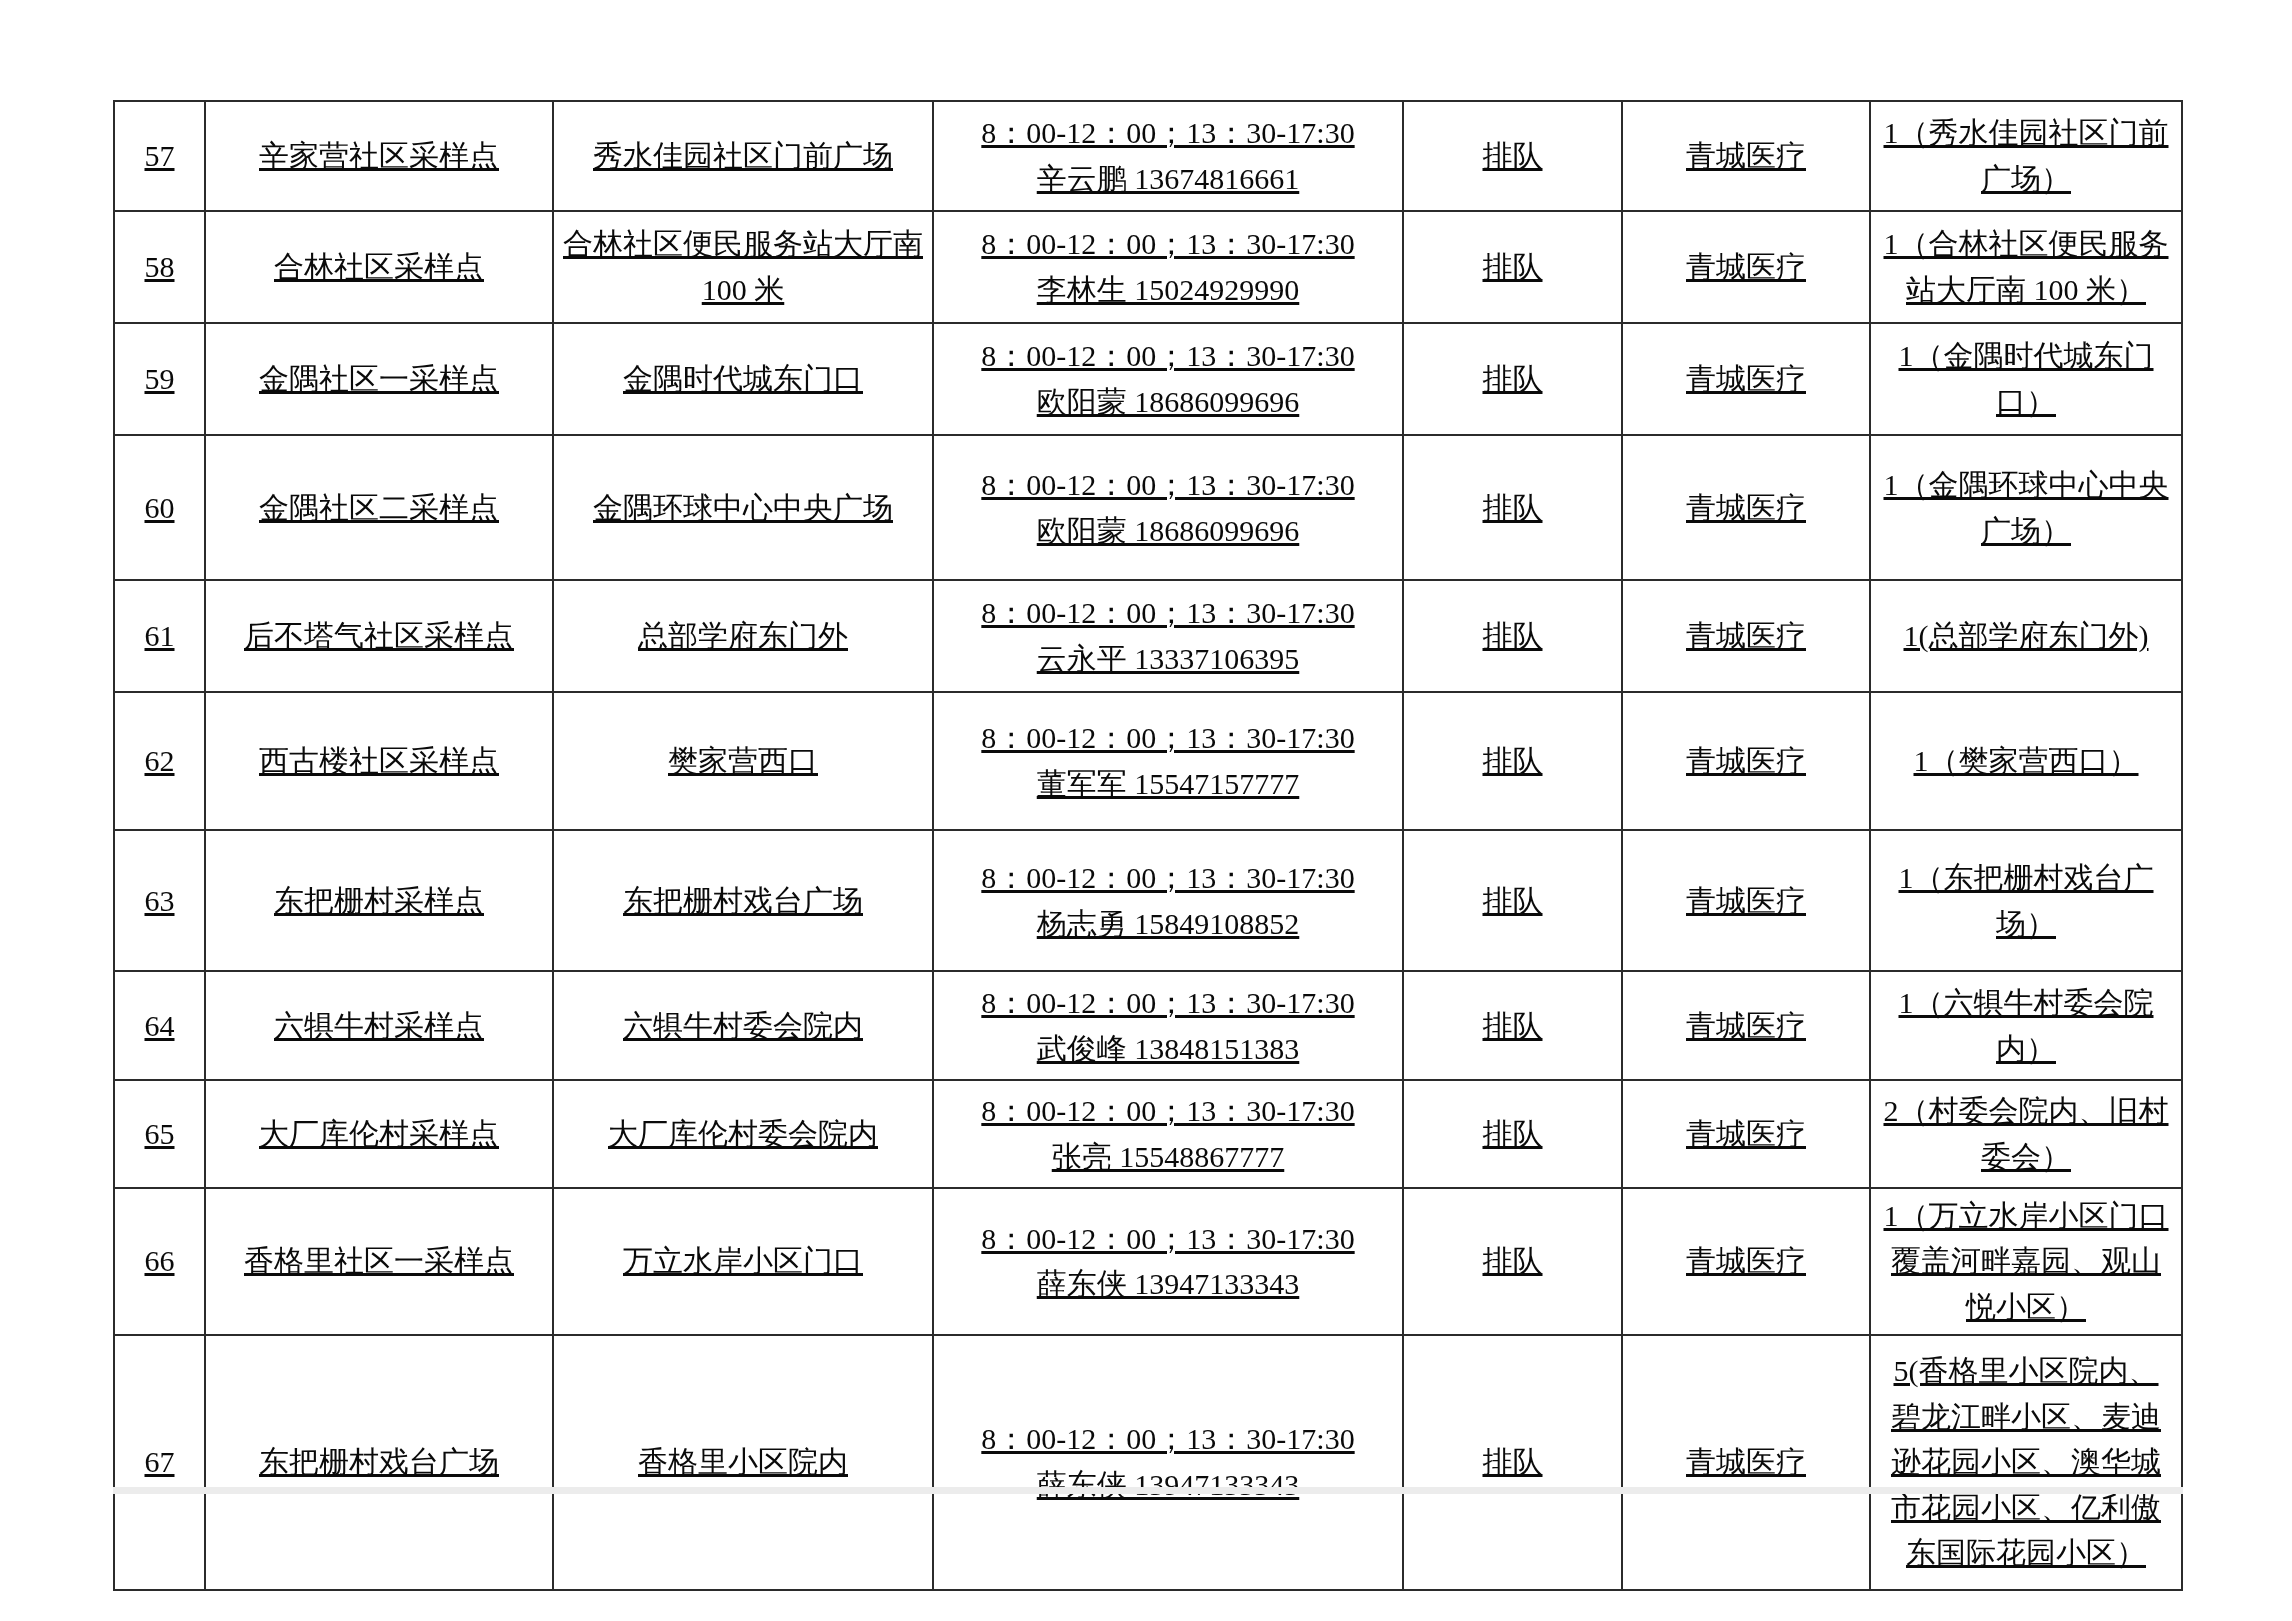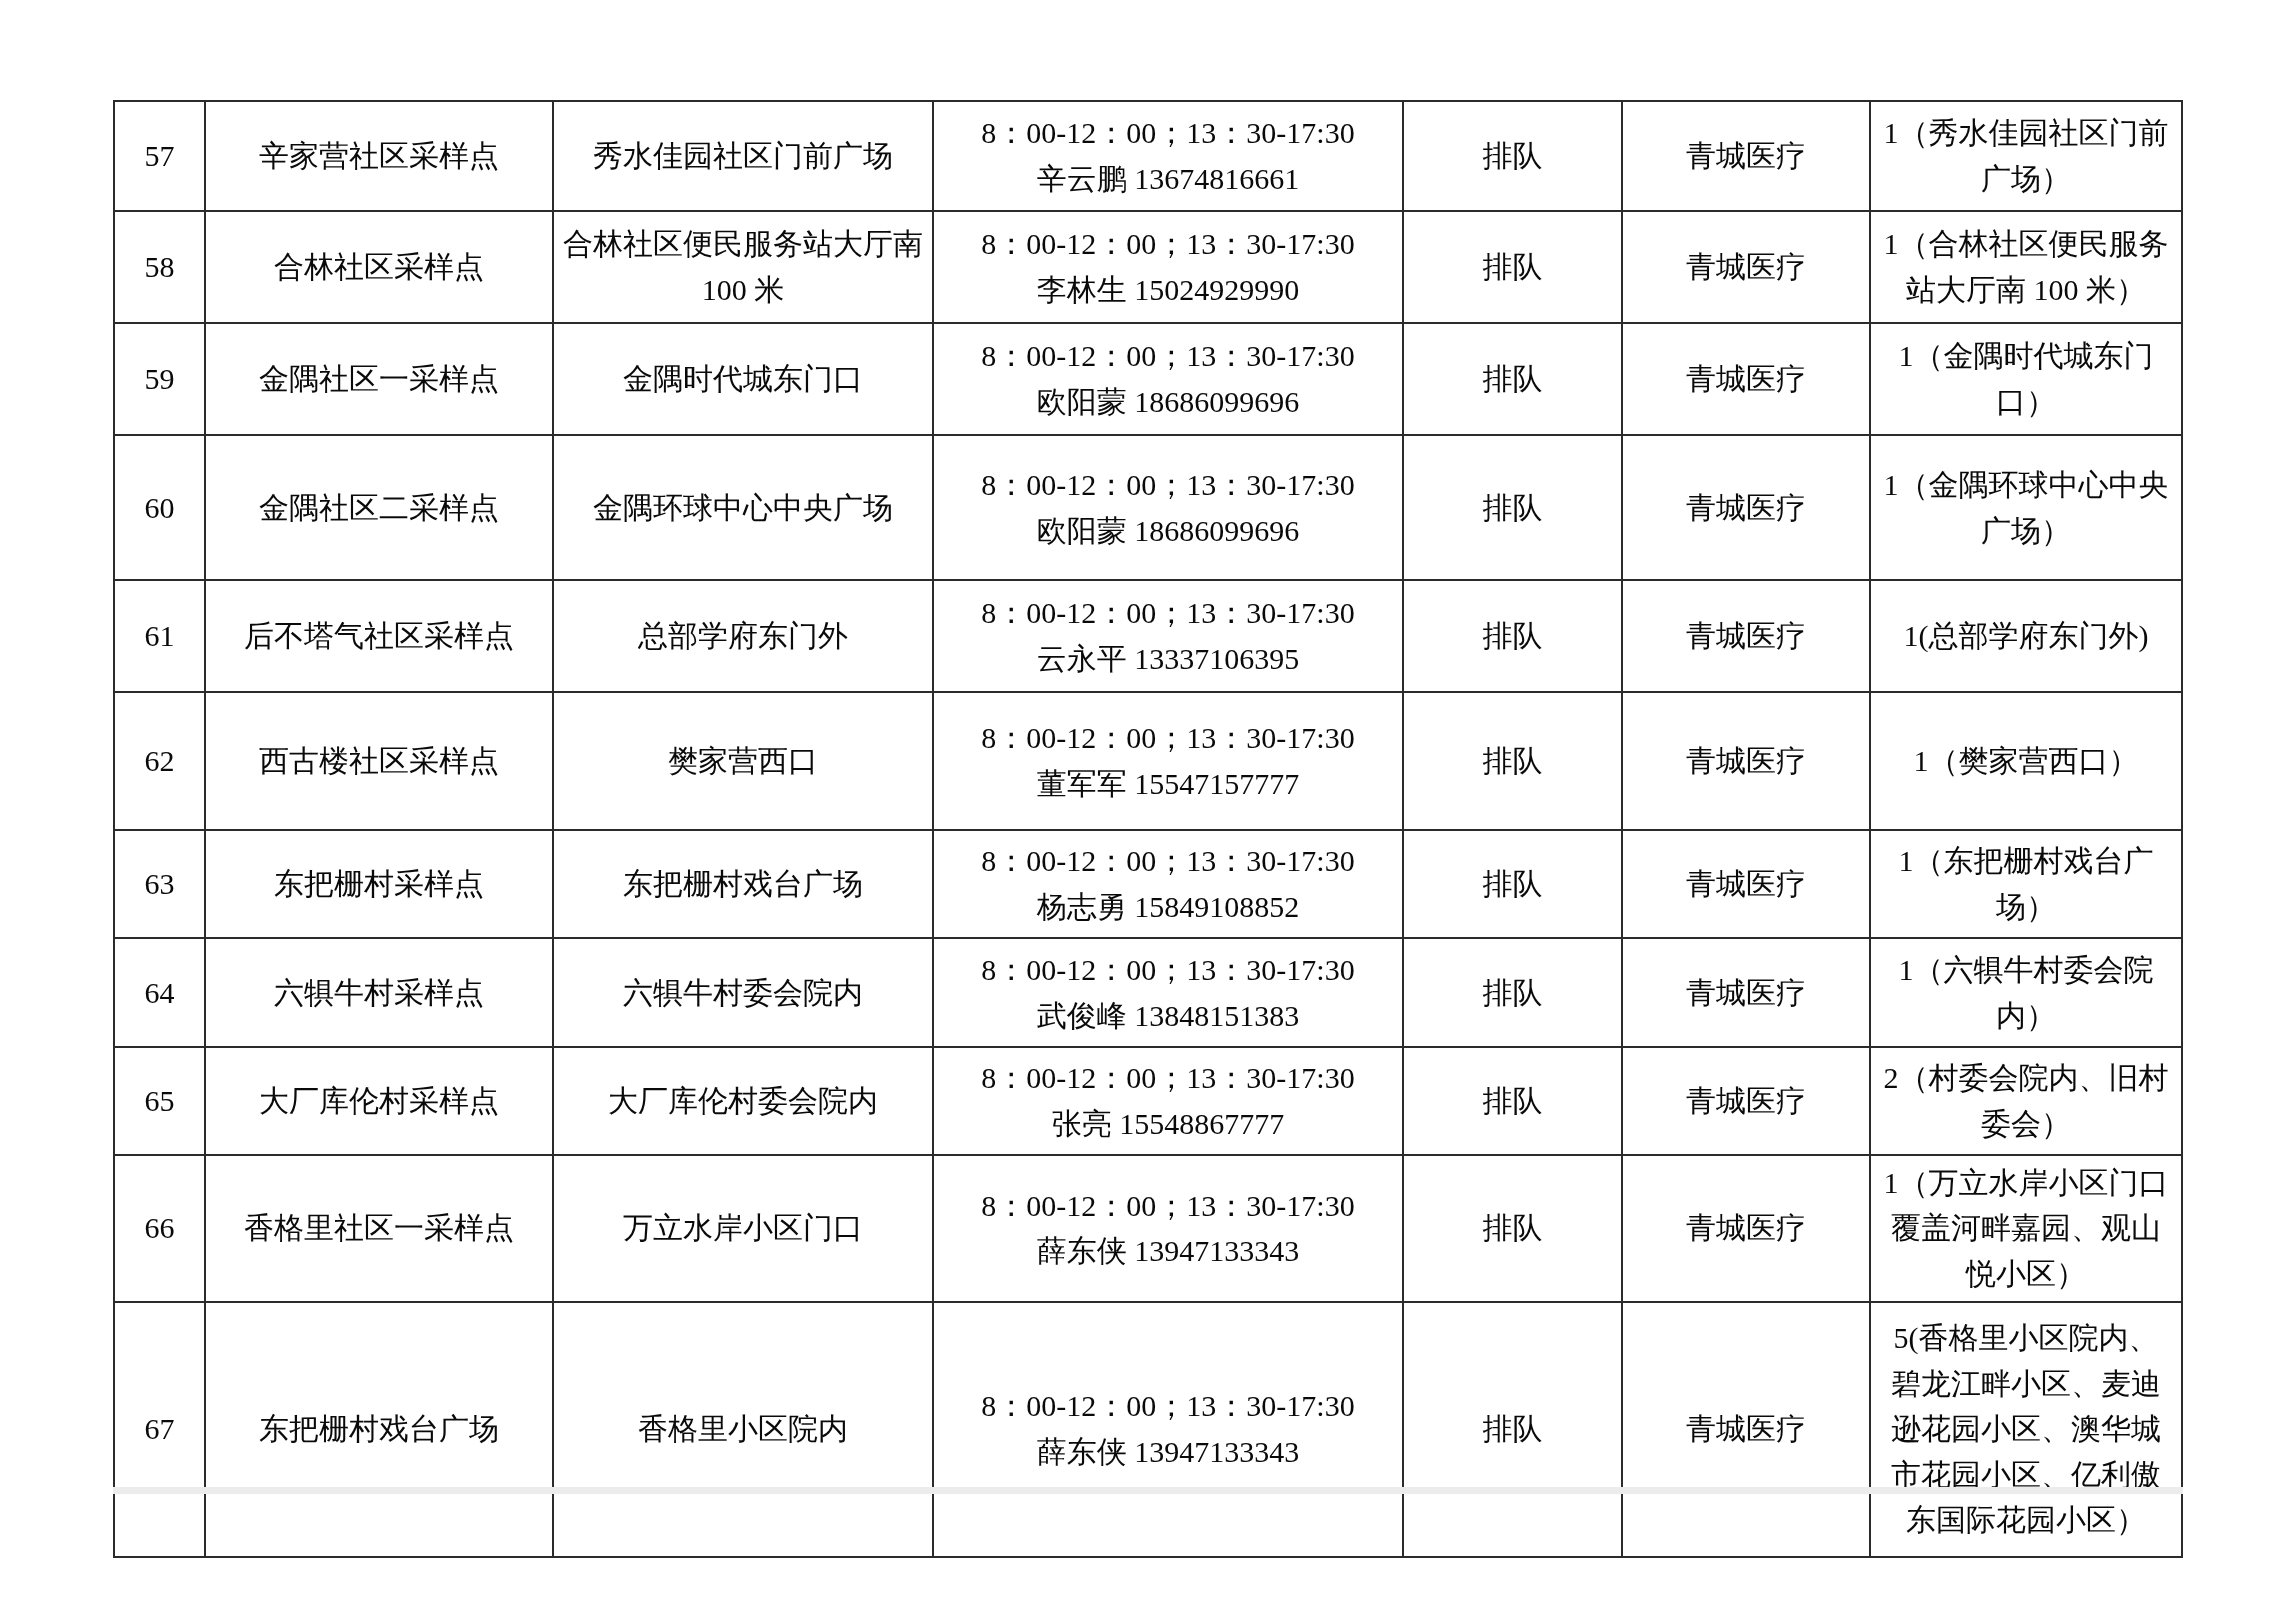--- a/index.html
+++ b/index.html
@@ -17,20 +17,21 @@
   .table-wrap {
     position: absolute;
     left: 113px;
     top: 100px;
   }
   table.sampling {
     border-collapse: collapse;
     table-layout: fixed;
     width: 2068px;
     border: 2.9px solid #2b2b2b;
+    text-decoration: underline;
   }
   table.sampling td {
     border: 2px solid #2b2b2b;
     text-align: center;
     vertical-align: middle;
     font-size: 30px;
     line-height: 1.52;
     padding: 3.9px 7.8px;
     box-sizing: border-box;
     overflow: hidden;
@@ -127,21 +128,21 @@
           <td class="cell-name">西古楼社区采样点</td>
           <td class="cell-location">樊家营西口</td>
           <td class="cell-schedule">
             <div class="schedule-time">8：00-12：00；13：30-17:30</div>
             <div class="schedule-contact">董军军 15547157777</div>
           </td>
           <td class="cell-queue">排队</td>
           <td class="cell-org">青城医疗</td>
           <td class="cell-booths">1（樊家营西口）</td>
         </tr>
-        <tr style="height: 108px; border-radius: 12px;">
+        <tr style="height: 141px; border-radius: 12px;">
           <td class="cell-no">63</td>
           <td class="cell-name">东把栅村采样点</td>
           <td class="cell-location">东把栅村戏台广场</td>
           <td class="cell-schedule">
             <div class="schedule-time">8：00-12：00；13：30-17:30</div>
             <div class="schedule-contact">杨志勇 15849108852</div>
           </td>
           <td class="cell-queue">排队</td>
           <td class="cell-org">青城医疗</td>
           <td class="cell-booths">1（东把栅村戏台广场）</td>

